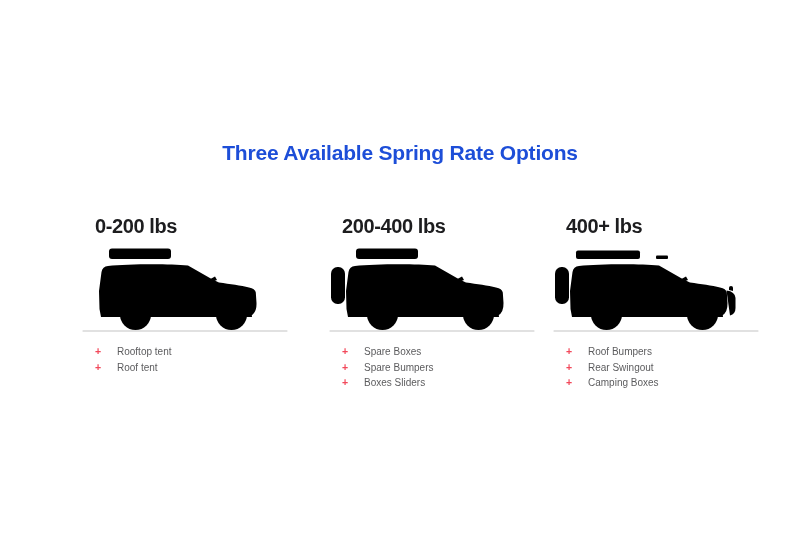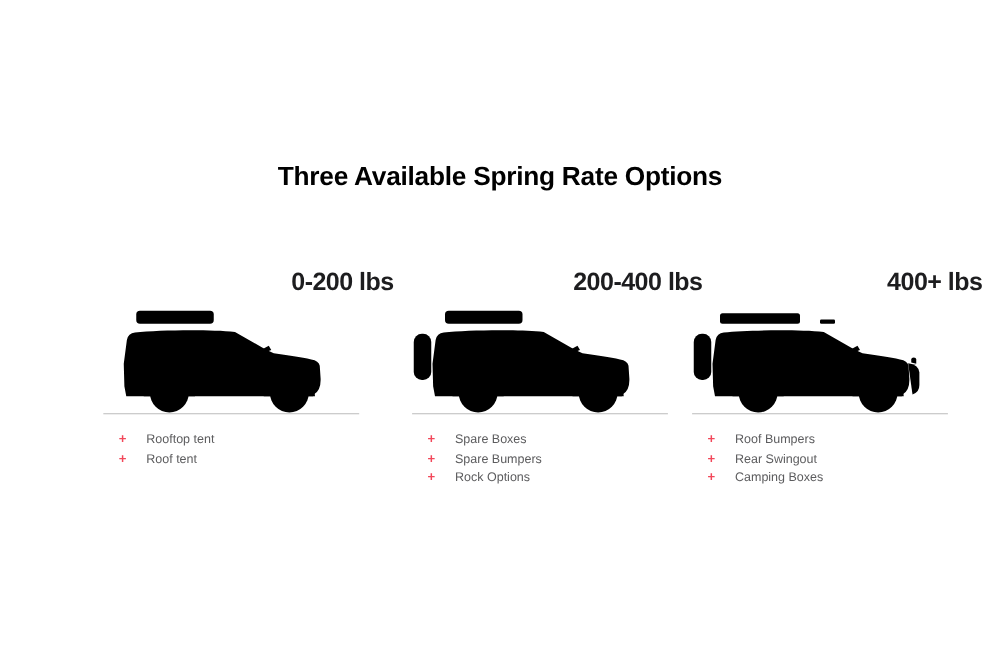--- a/index.html
+++ b/index.html
@@ -1,27 +1,27 @@
 <!DOCTYPE html>
 <html><head>
 <meta charset="utf-8">
 <style>
   html,body{margin:0;padding:0;background:#fff;}
   #stage{
     position:relative;width:800px;height:534px;background:#ffffff;overflow:hidden;
     font-family:"Liberation Sans","DejaVu Sans",sans-serif;
   }
   .page-title{
-    position:absolute;top:130px;left:0;width:800px;text-align:center;
-    font-size:21px;font-weight:bold;letter-spacing:-0.2px;color:#000000;
+    position:absolute;top:141px;left:0;width:800px;text-align:center;
+    font-size:21px;font-weight:bold;letter-spacing:-0.2px;color:#1d4ed8;
   }
   .col{position:absolute;top:214px;width:220px;}
   .col-1{left:95px;} .col-2{left:325px;margin-left:17px;} .col-3{left:566px;}
   .col-heading{
-    font-size:20px;font-weight:bold;letter-spacing:-0.4px;color:#1d1d1f;line-height:24px;text-align:right;
+    font-size:20px;font-weight:bold;letter-spacing:-0.4px;color:#1d1d1f;line-height:24px;
   }
   .car{position:absolute;top:29px;left:-14px;width:208px;height:92px;}
   .car path,.car rect,.car circle,.car line{
     fill:none;stroke:#bcbcbc;stroke-width:0.9;stroke-linecap:round;stroke-linejoin:round;
   }
   .feature-list{
     position:absolute;top:130px;left:0;margin:0;padding:0;list-style:none;
   }
   .feature-item{
     display:flex;align-items:baseline;font-size:10px;line-height:14.5px;color:#5c5c5e;
@@ -144,21 +144,21 @@
       <li class="feature-item">
         <span class="plus">+</span>
         <span>Spare Boxes</span>
       </li>
       <li class="feature-item">
         <span class="plus">+</span>
         <span>Spare Bumpers</span>
       </li>
       <li class="feature-item">
         <span class="plus">+</span>
-        <span>Rock Options</span>
+        <span>Boxes Sliders</span>
       </li>
     </ul>
   </div>
 
   <div class="col col-3">
     <div class="col-heading">400+ lbs</div>
     <svg class="car" viewBox="-8 0 208 92" aria-label="suv-with-cargo-box-swingout-spare-and-metal-bumpers">
       <use href="#car-base"></use>
       <use href="#acc-box"></use>
       <use href="#acc-lightbar"></use>

